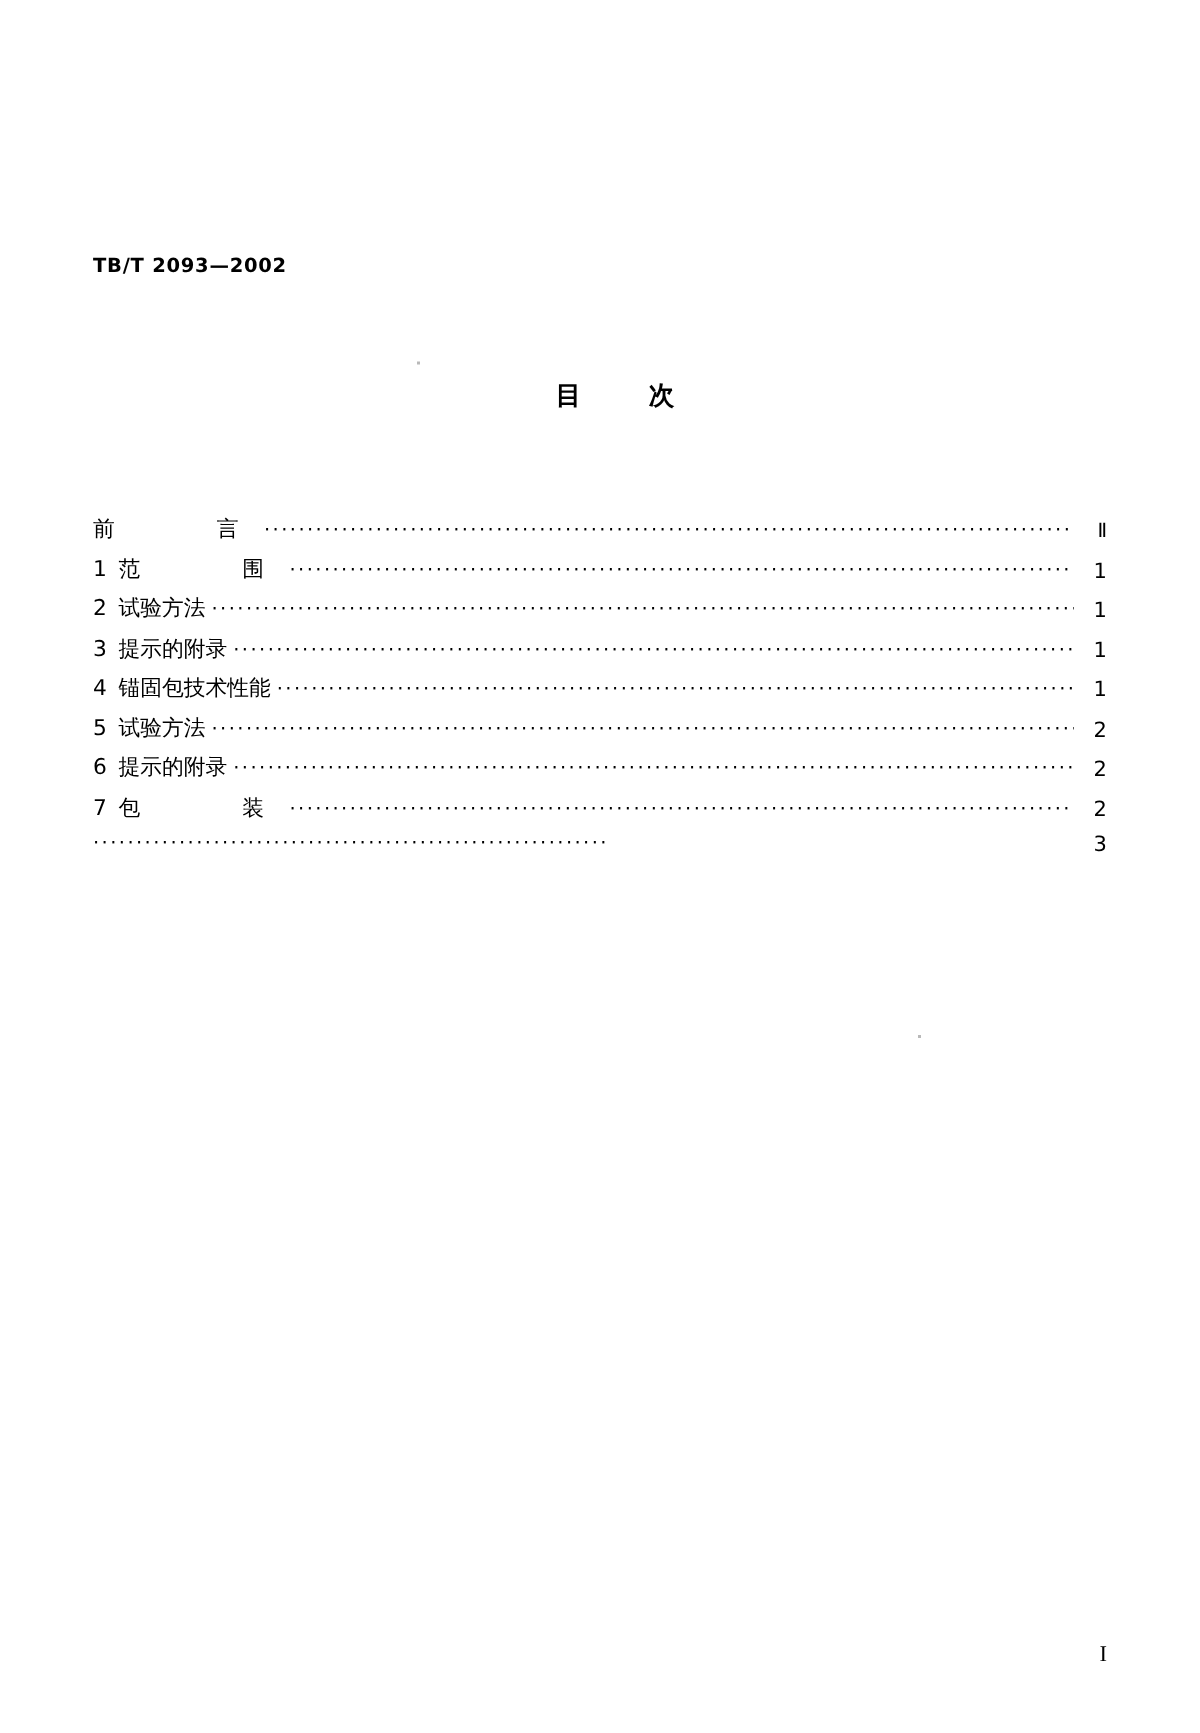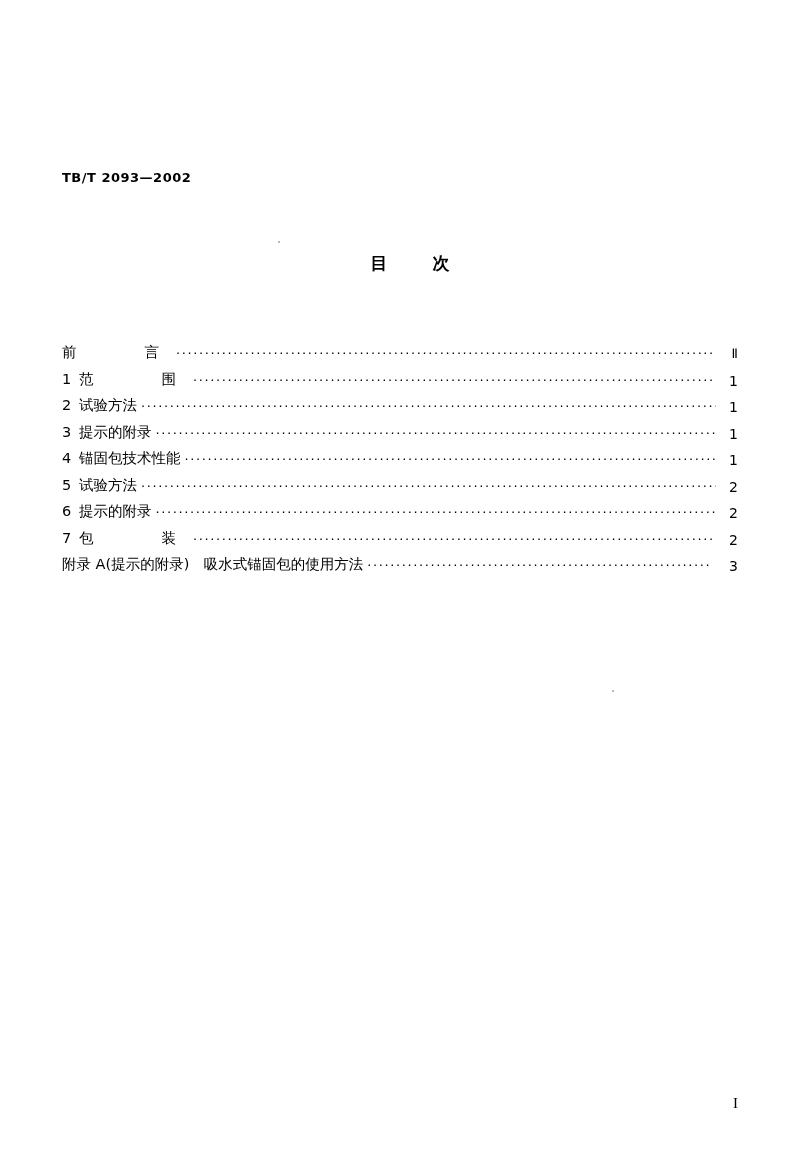--- a/index.html
+++ b/index.html
@@ -153,21 +153,20 @@
       <span class="toc-page">2</span>
     </div>
 
     <div class="toc-row">
       <span class="toc-label"><span class="num">7</span><span class="sp-wide">包　　装</span></span>
       <span class="toc-dots">··········································································································</span>
       <span class="toc-page">2</span>
     </div>
 
     <div class="toc-row">
-      <span class="toc-label">附录 A(提示的附录)　吸水式锚固包的使用方法</span>
       <span class="toc-dots">····························································</span>
       <span class="toc-page">3</span>
     </div>
 
   </div>
 
   <div class="page-folio">I</div>
 
 </div>
 

